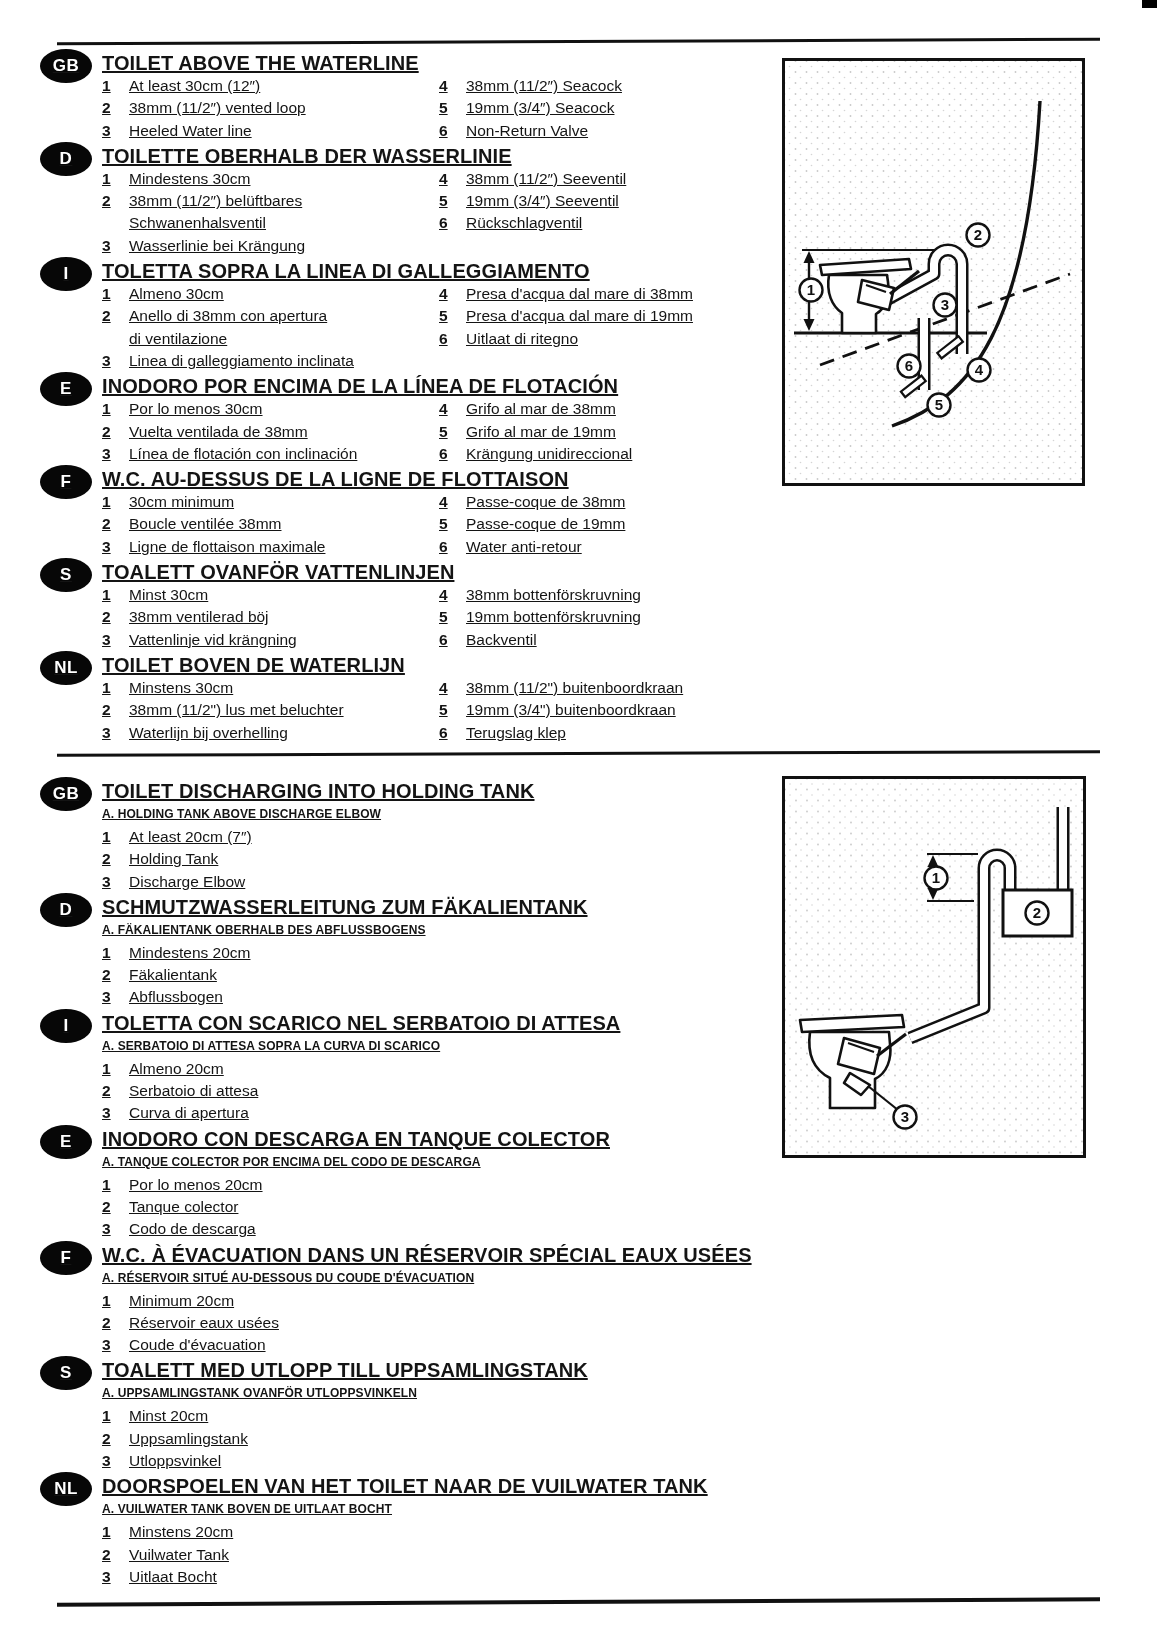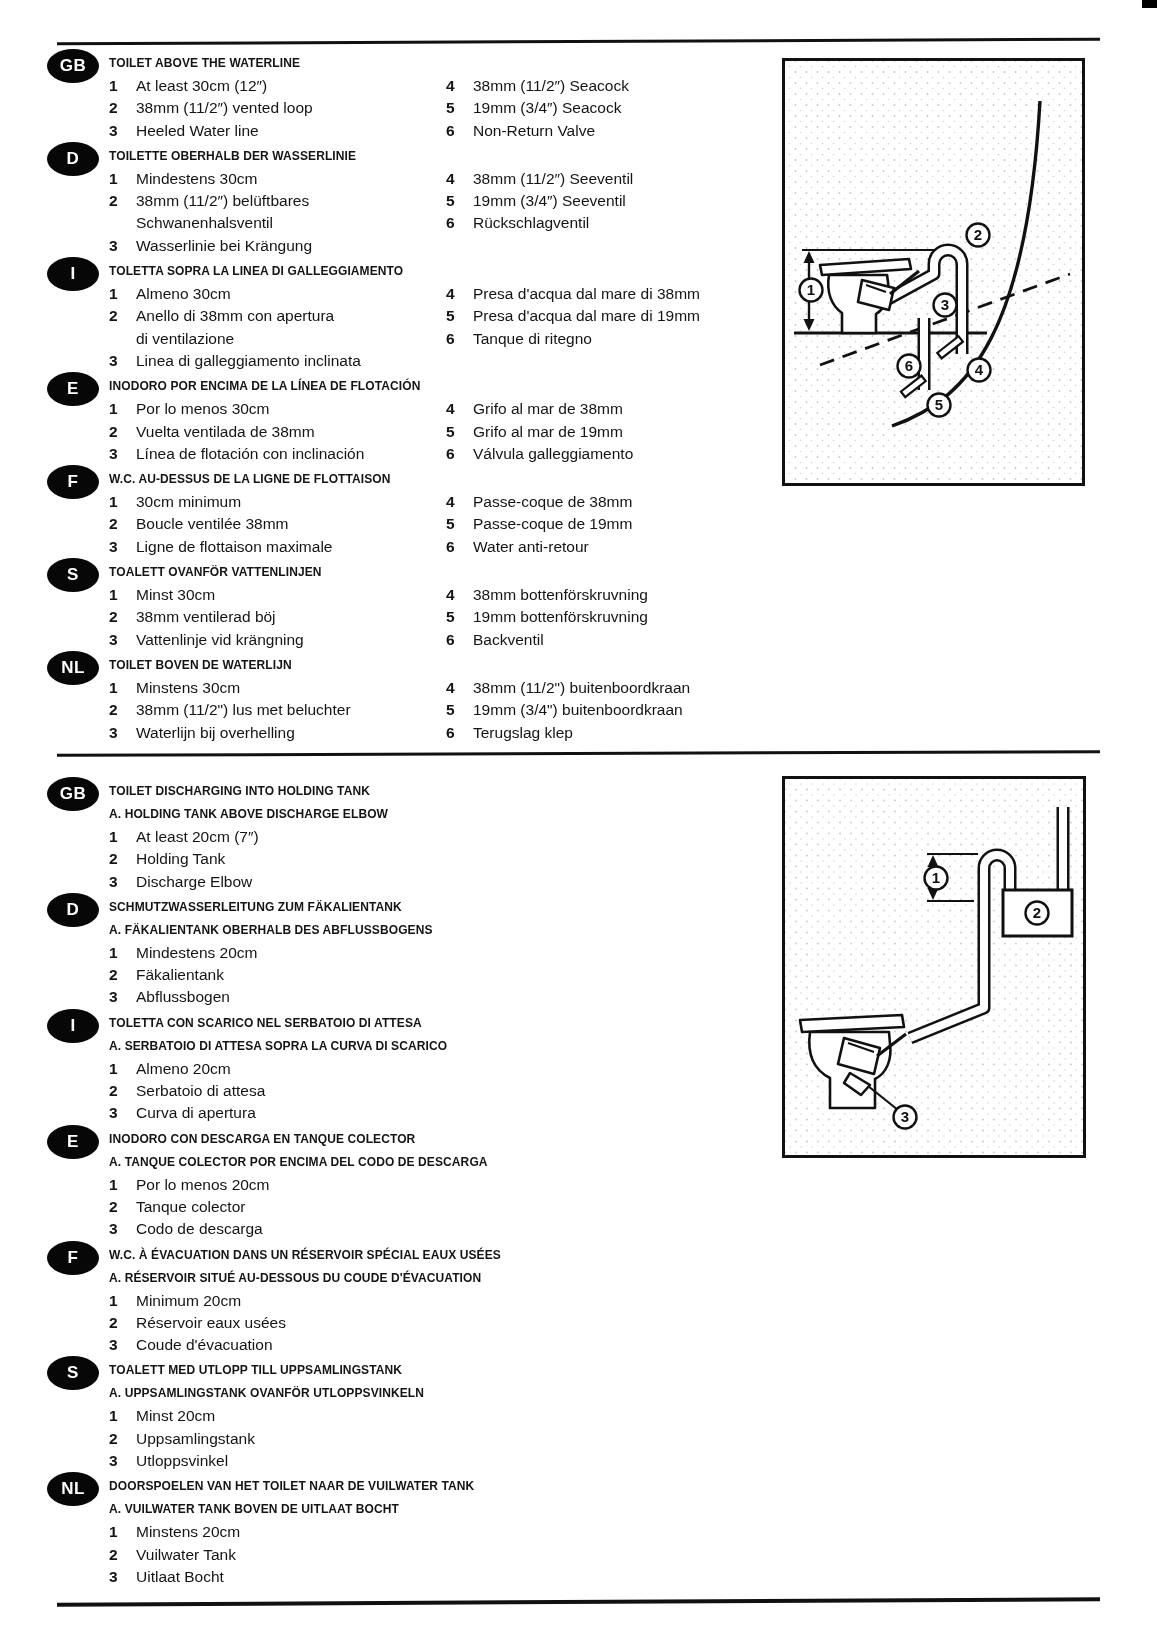--- a/index.html
+++ b/index.html
@@ -7,33 +7,33 @@
     position:relative; width:1157px; height:1635px; background:#ffffff;
     font-family:"Liberation Sans","DejaVu Sans",sans-serif; color:#141414;
     overflow:hidden; margin:0 auto;
   }
   .corner-mark{position:absolute; right:0; top:0; width:15px; height:8px; background:#000;}
   .rule{position:absolute; left:57px; width:1043px; height:3px; background:#111;}
   .rule-top{top:40px; transform:rotate(-0.25deg);}
   .rule-mid{top:752px; transform:rotate(-0.2deg);}
   .rule-bottom{top:1600px; transform:rotate(-0.3deg); height:4px;}
 
-  .lang-col{position:absolute; left:47px; width:722px;}
+  .lang-col{position:absolute; left:40px; width:722px;text-decoration:underline;}
   #top-sections{top:52px;}
   #bottom-sections{top:780px;}
 
   .lang{display:flex; margin-bottom:3px;}
   .badge{
     flex:0 0 52px; height:34px; margin-right:10px; margin-top:-3px;
     background:#070707; color:#fff; border-radius:50%;
     display:flex; align-items:center; justify-content:center;
     font-weight:700; font-size:17px; letter-spacing:.5px;
   }
   .content{flex:1; min-width:0;}
-  .sec-title{font-weight:700; font-size:12px; line-height:23px; letter-spacing:.1px;}
+  .sec-title{font-weight:700; font-size:20px; line-height:23px; letter-spacing:.1px;}
   .sec-subtitle{font-weight:700; font-size:12px; line-height:23px; letter-spacing:.1px;}
   .cols{display:flex;}
   .c1{width:337px;}
   .c2{flex:1;}
   .item{display:flex; font-size:15.5px; line-height:22.3px;}
   .item .num{flex:0 0 27px; font-weight:700;}
   .item .txt{flex:1; white-space:pre-line;}
 
   .diagram{position:absolute; background:#fff;}
   #diagram-1{left:782px; top:58px; width:303px; height:428px;}
@@ -154,21 +154,21 @@
               <div class="item">
                 <span class="num">4</span>
                 <span class="txt">Presa d'acqua dal mare di 38mm</span>
               </div>
               <div class="item">
                 <span class="num">5</span>
                 <span class="txt">Presa d'acqua dal mare di 19mm</span>
               </div>
               <div class="item">
                 <span class="num">6</span>
-                <span class="txt">Tanque di ritegno</span>
+                <span class="txt">Uitlaat di ritegno</span>
               </div>
             </div>
           </div>
         </div>
       </div>
       <div class="lang">
         <div class="badge">E</div>
         <div class="content">
           <div class="sec-title">INODORO POR ENCIMA DE LA LÍNEA DE FLOTACIÓN</div>
           <div class="cols">
@@ -190,21 +190,21 @@
               <div class="item">
                 <span class="num">4</span>
                 <span class="txt">Grifo al mar de 38mm</span>
               </div>
               <div class="item">
                 <span class="num">5</span>
                 <span class="txt">Grifo al mar de 19mm</span>
               </div>
               <div class="item">
                 <span class="num">6</span>
-                <span class="txt">Válvula galleggiamento</span>
+                <span class="txt">Krängung unidireccional</span>
               </div>
             </div>
           </div>
         </div>
       </div>
       <div class="lang">
         <div class="badge">F</div>
         <div class="content">
           <div class="sec-title">W.C. AU-DESSUS DE LA LIGNE DE FLOTTAISON</div>
           <div class="cols">

